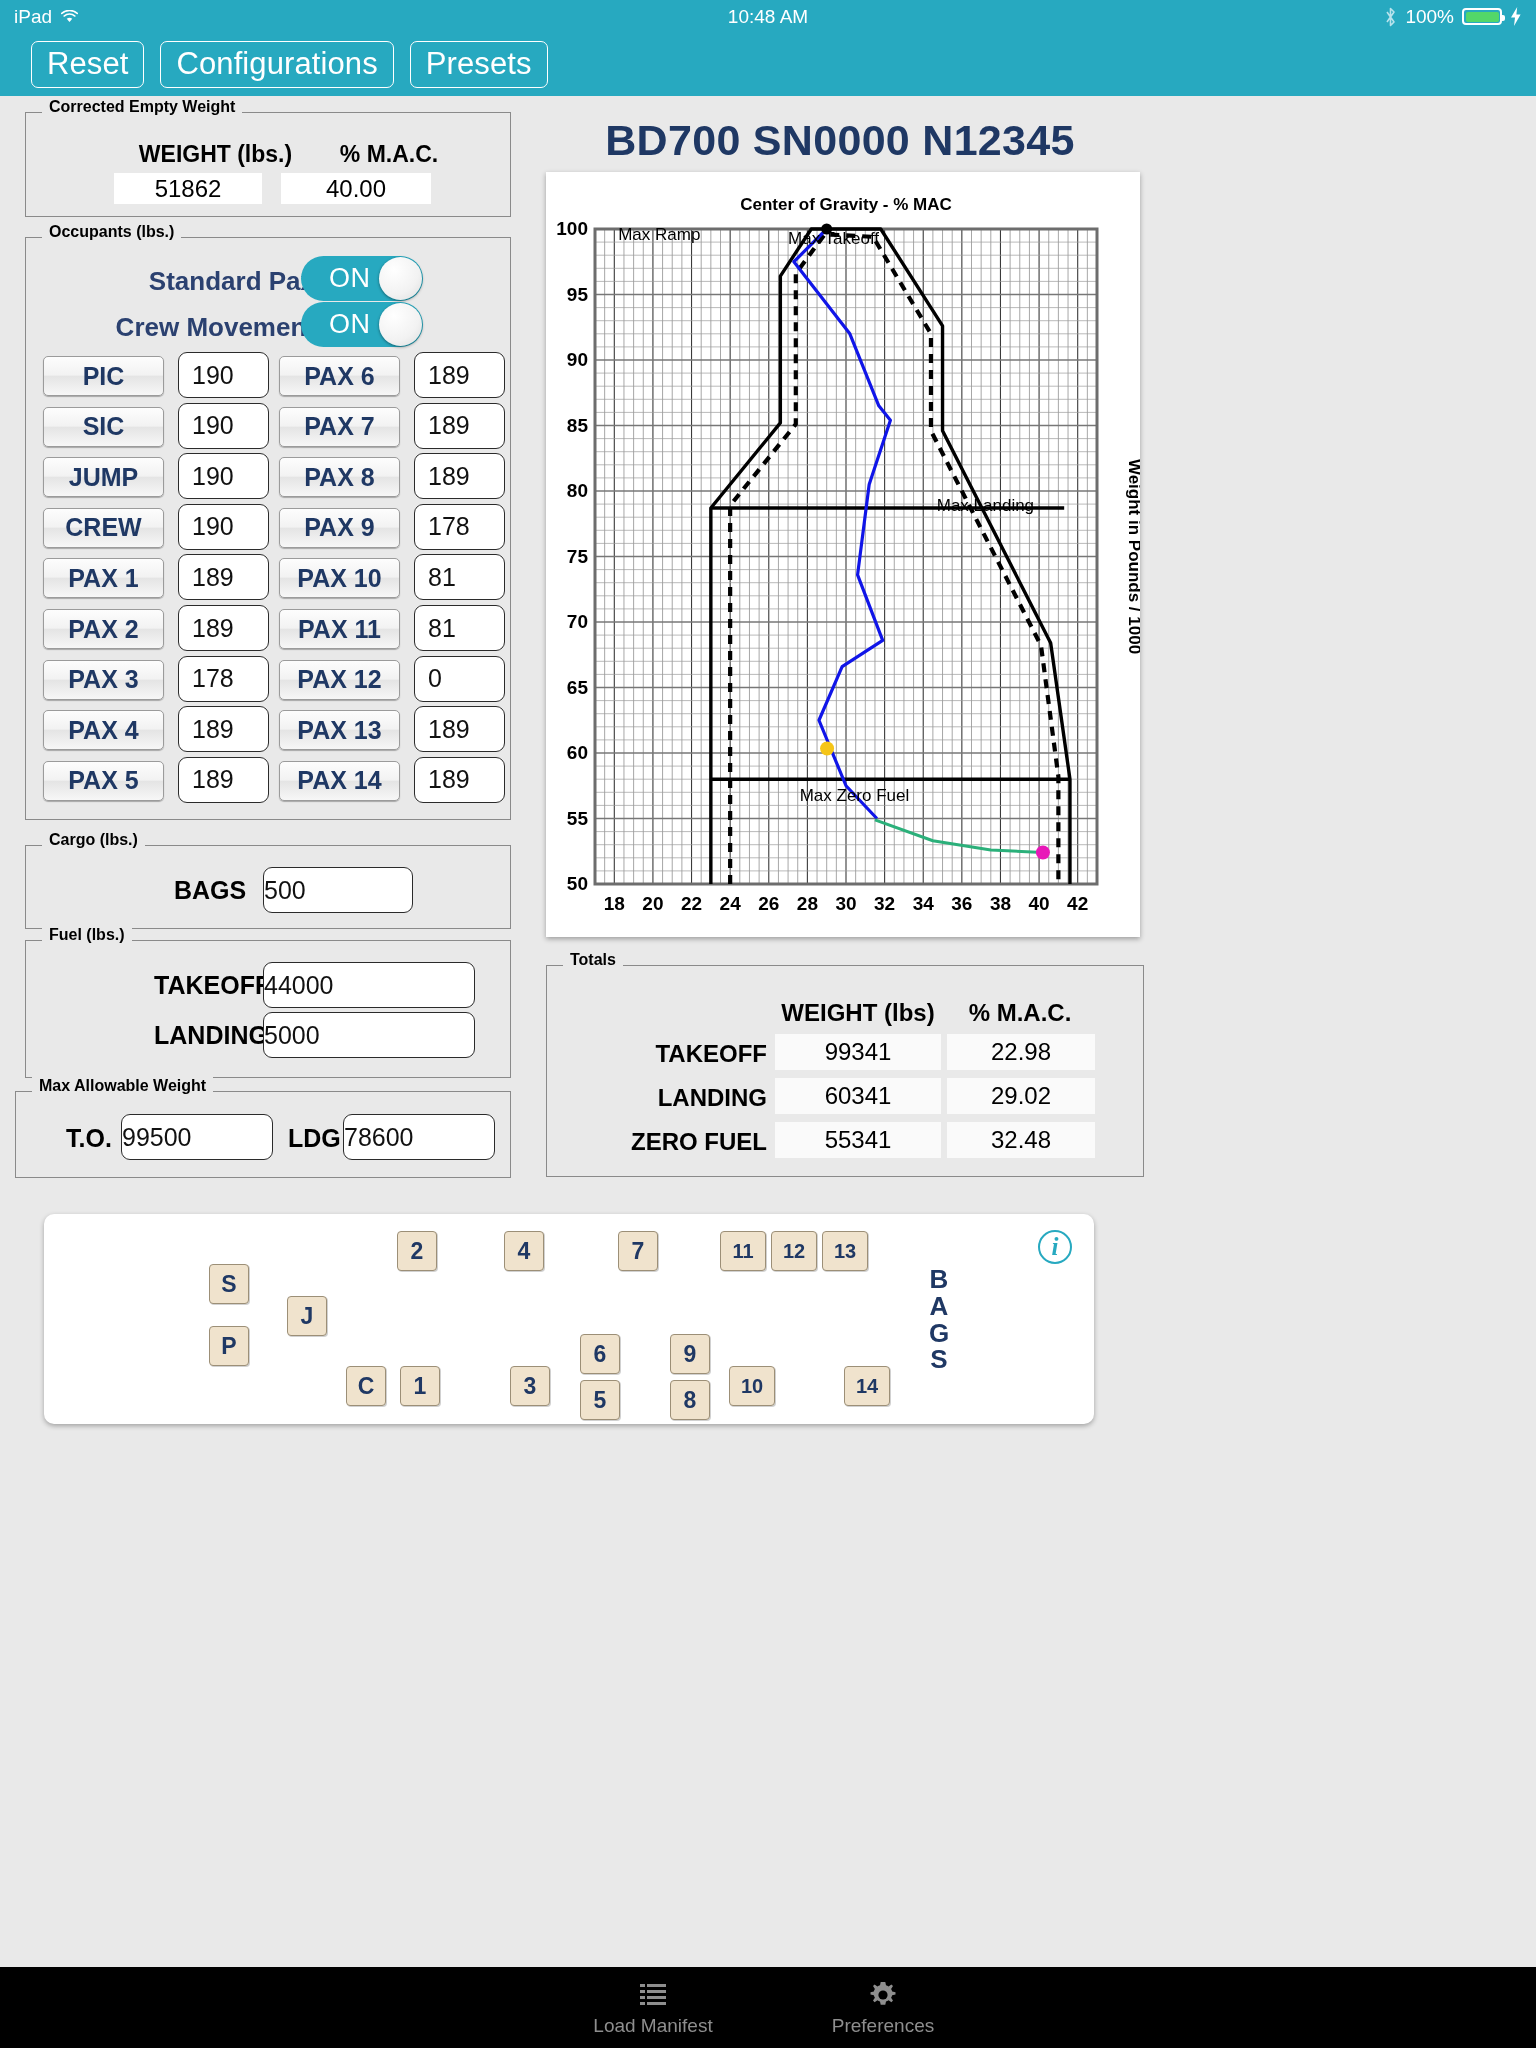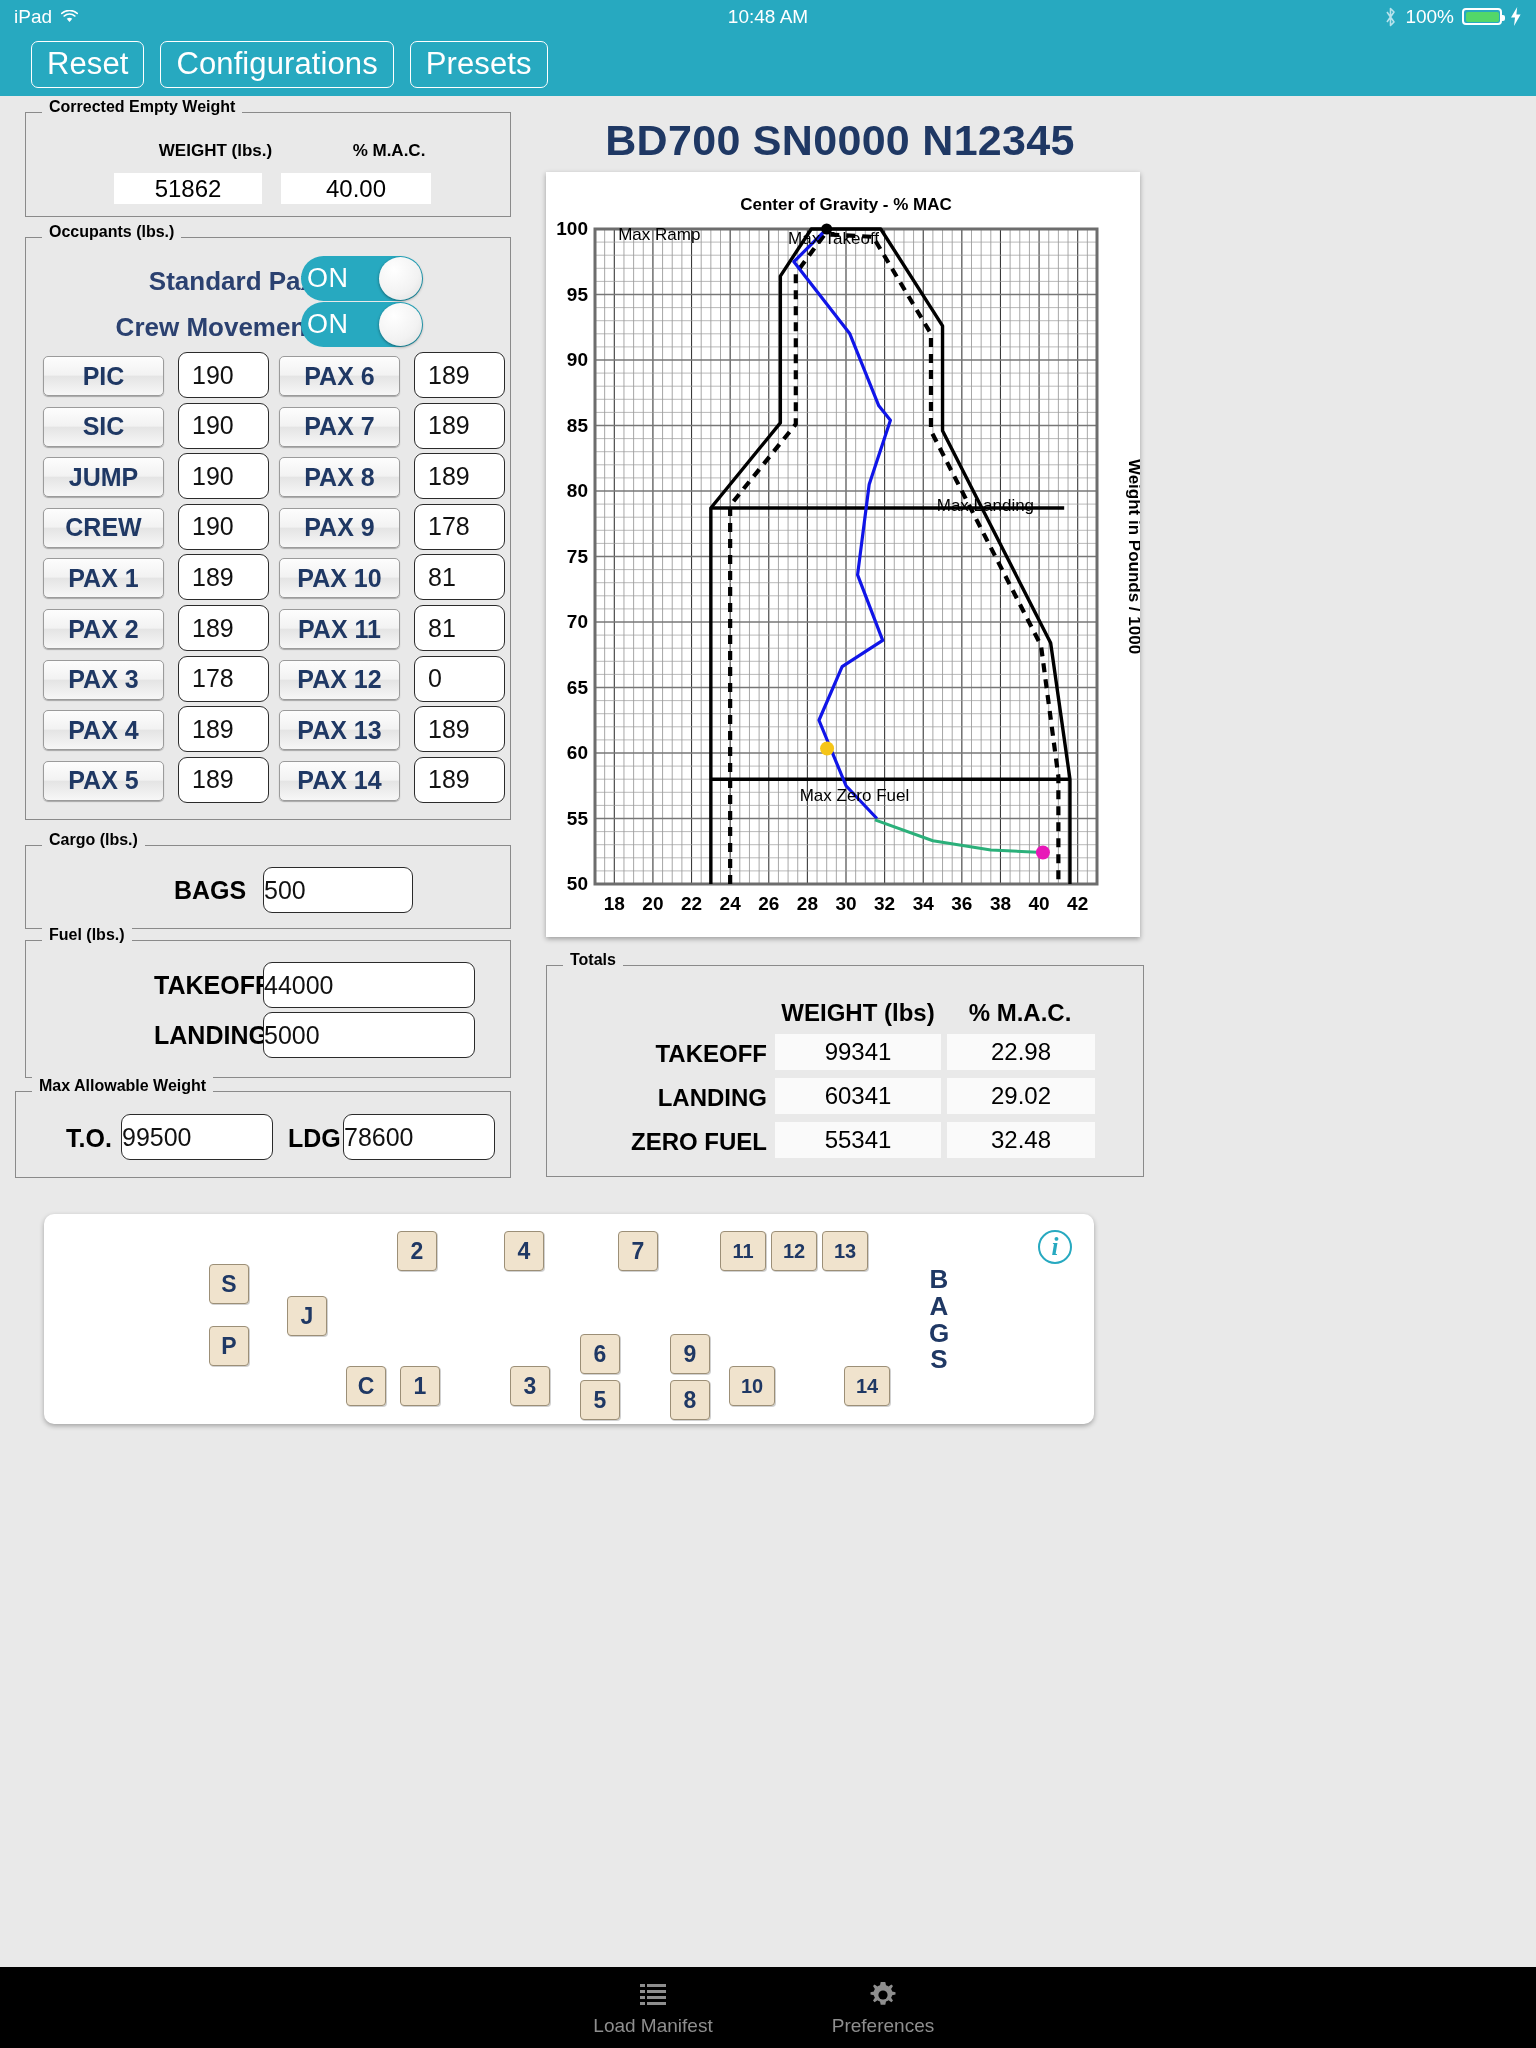--- a/index.html
+++ b/index.html
@@ -36,21 +36,21 @@
     line-height:1; letter-spacing:0.1px;
   }
 
   
   .group { position:absolute; border:1.5px solid #8a8a8a; background:#e9e9e9; }
   .group > .legend {
     position:absolute; top:-15px; left:16px; background:#e9e9e9;
     padding:0 7px; font-size:16px; font-weight:bold; color:#000; white-space:nowrap;
   }
 
-  .lbl { font-size:17px; font-weight:bold; color:#000; }
+  .lbl { font-size:23px; font-weight:bold; color:#000; }
   .valbox {
     background:#fff; border:0; text-align:center; font-size:24px; color:#000;
     display:flex; align-items:center; justify-content:center;
   }
 
   
   .occ-btn {
     border:1px solid #9b9b9b; border-radius:5px;
     background:linear-gradient(to bottom,#fdfdfd 0%,#f2f2f2 48%,#e4e4e4 50%,#f7f7f7 100%);
     box-shadow:0 1px 1px rgba(0,0,0,.28);
@@ -59,21 +59,21 @@
   }
   .occ-input {
     border:1.6px solid #2b2b2b; border-radius:9px; background:#fff;
     font-size:25px; color:#111; display:flex; align-items:center;
     padding-left:13px;
   }
 
   
   .switch { width:122px; height:45px; border-radius:23px; background:#27a9c0;
             position:relative; display:flex; align-items:center; }
-  .switch span.on { color:#fff; font-size:27px; font-weight:500; margin-left:6px; letter-spacing:.5px;}
+  .switch span.on { color:#fff; font-size:27px; font-weight:500; margin-left:28px; letter-spacing:.5px;}
   .switch i.knob { position:absolute; right:1px; top:1px; width:43px; height:43px; border-radius:50%;
             background:radial-gradient(circle at 35% 30%,#fff 0%,#f2f2f2 60%,#dcdcdc 100%);
             box-shadow:0 1px 3px rgba(0,0,0,.45); }
   .tg-label { color:#2b4170; font-weight:bold; font-size:26px; }
 
   
   .txtinput {
     border:1.6px solid #2b2b2b; border-radius:9px; background:#fff;
     font-size:25px; color:#111; display:flex; align-items:center; 
   }

